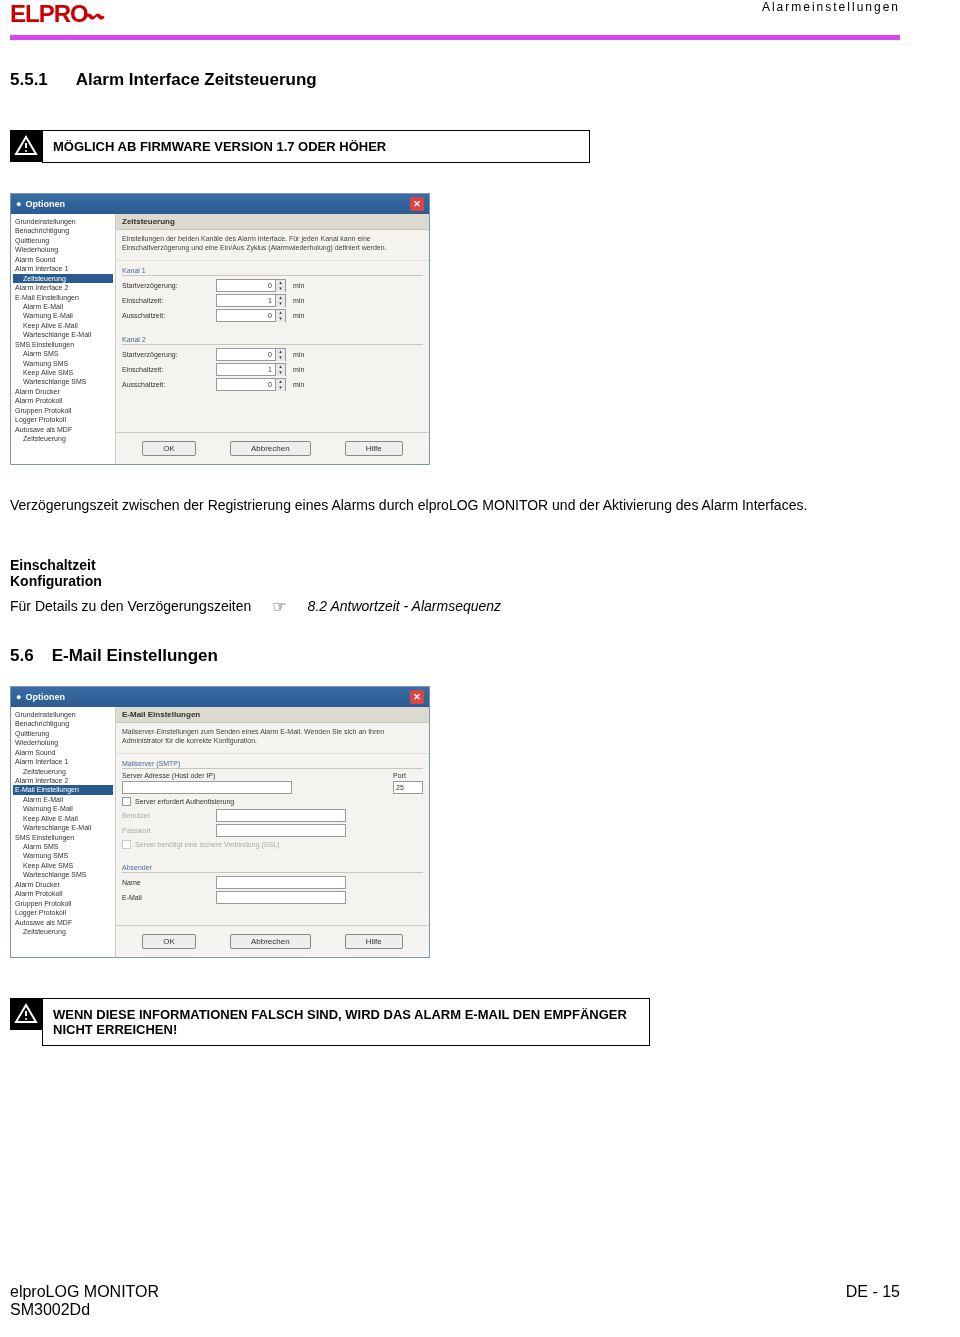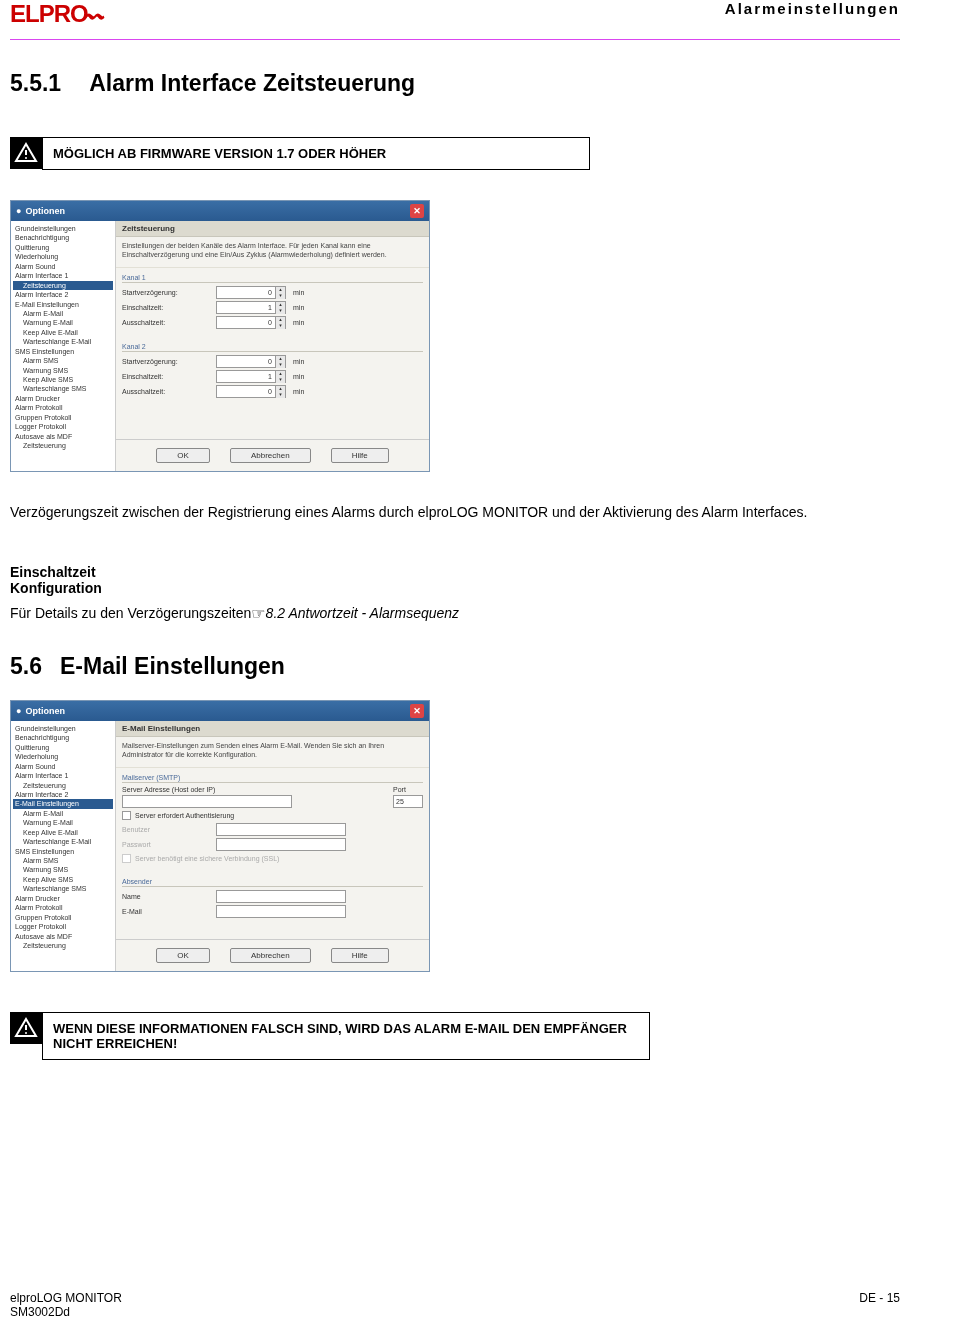--- a/index.html
+++ b/index.html
@@ -1,22 +1,22 @@
 <!DOCTYPE html>
 <html><head>
 <meta charset="utf-8">
 <style>
   * { box-sizing: border-box; margin: 0; padding: 0; }
   body { font-family: Arial, Helvetica, sans-serif; font-size: 12px; color: #000; background: #fff; width: 960px; margin: 0 auto; position: relative; min-height: 1337px; }
   .page { padding: 0 60px 0 10px; }
-  .header-bar { display: flex; align-items: flex-start; border-bottom: 1px solid #d946ef; margin-bottom: 4px; height: 40px; }
+  .header-bar { display: flex; align-items: flex-start; border-bottom: 5px solid #d946ef; margin-bottom: 4px; height: 40px; }
   .logo { display: flex; align-items: center; font-weight: 900; font-size: 24px; color: #c00; letter-spacing: -1px; font-family: Arial Black, Arial, sans-serif; }
   .logo-wave { color: #c00; font-size: 18px; margin-left: -2px; }
-  .header-right { margin-left: auto; font-size: 15px; letter-spacing: 2px; font-weight: 700; align-self: flex-start; }
-  .section-title { font-size: 23px; font-weight: 700; margin: 30px 0 20px 0; }
+  .header-right { margin-left: auto; font-size: 12px; letter-spacing: 2px; font-weight: 400; align-self: flex-start; }
+  .section-title { font-size: 17px; font-weight: 700; margin: 30px 0 20px 0; }
   .section-num { margin-right: 28px; }
   .big-title .section-num { margin-right: 18px; }
   .alert-box { display: flex; align-items: stretch; margin: 40px 0 30px 0; max-width: 580px; }
   .alert-icon { width: 32px; height: 32px; background: #000; color: #fff; display: flex; align-items: center; justify-content: center; font-size: 22px; flex-shrink: 0; }
   .alert-icon svg { width: 24px; height: 24px; }
   .alert-text { border: 1px solid #000; padding: 8px 10px; font-weight: 700; font-size: 13px; flex: 1; display: flex; align-items: center; }
   .screenshot { margin: 15px 0 25px 0; }
   .win { border: 1px solid #7a96b4; background: #eee; width: 420px; font-size: 8px; font-family: Tahoma, Arial, sans-serif; color: #333; }
   .win-title { background: linear-gradient(#3a6ea5, #2a5a90); color: #fff; padding: 3px 5px; display: flex; align-items: center; font-weight: 700; font-size: 9px; }
   .win-close { margin-left: auto; width: 14px; height: 14px; background: #d44; color: #fff; display: flex; align-items: center; justify-content: center; font-size: 9px; border-radius: 2px; }
@@ -35,30 +35,30 @@
   .spinner { display: flex; align-items: center; border: 1px solid #999; background: #fff; height: 13px; width: 70px; }
   .spinner-val { flex: 1; text-align: right; padding-right: 3px; }
   .spinner-btns { display: flex; flex-direction: column; border-left: 1px solid #999; width: 10px; }
   .spinner-btns span { height: 6px; font-size: 5px; text-align: center; line-height: 5px; background: #e8e8e8; }
   .unit { font-size: 7px; margin-left: 3px; }
   .text-input { border: 1px solid #999; background: #fff; height: 13px; width: 130px; }
   .text-input.sm { width: 30px; }
   .checkbox-row { display: flex; align-items: center; gap: 4px; font-size: 7px; margin: 3px 0; }
   .checkbox-row .cb { width: 9px; height: 9px; border: 1px solid #999; background: #fff; }
   .disabled { color: #aaa; }
-  .win-buttons { display: flex; justify-content: center; gap: 20px; padding: 8px; border-top: 1px solid #ccc; background: #f4f3ef; }
+  .win-buttons { display: flex; justify-content: center; gap: 34px; padding: 8px; border-top: 1px solid #ccc; background: #f4f3ef; }
   .win-btn { border: 1px solid #888; background: #eee; padding: 2px 20px; font-size: 8px; border-radius: 2px; }
   .body-text { font-size: 14px; line-height: 1.35; margin: 6px 0; }
   .two-col { display: flex; margin: 8px 0; gap: 31px; }
   .two-col .left { flex: 1; padding-right: 30px; }
   .two-col .right { width: 160px; font-weight: 700; font-size: 14px; }
-  .ref-row { display: flex; align-items: center; font-size: 14px; margin: 4px 0 10px 0; gap: 0; }
+  .ref-row { display: flex; align-items: center; font-size: 14px; margin: 4px 0 10px 0; gap: 21px; }
   .hand-icon { font-size: 16px; }
   .italic { font-style: italic; }
-  .footer { position: absolute; bottom: 18px; left: 10px; right: 60px; display: flex; font-size: 12px; }
+  .footer { position: absolute; bottom: 18px; left: 10px; right: 60px; display: flex; font-size: 16px; }
   .footer .fl { }
   .footer .fr { margin-left: auto; }
 </style>
 </head>
 <body>
 
 <div class="page">
   <div class="header-bar">
     <div class="logo">
       <span>ELPRO</span>

